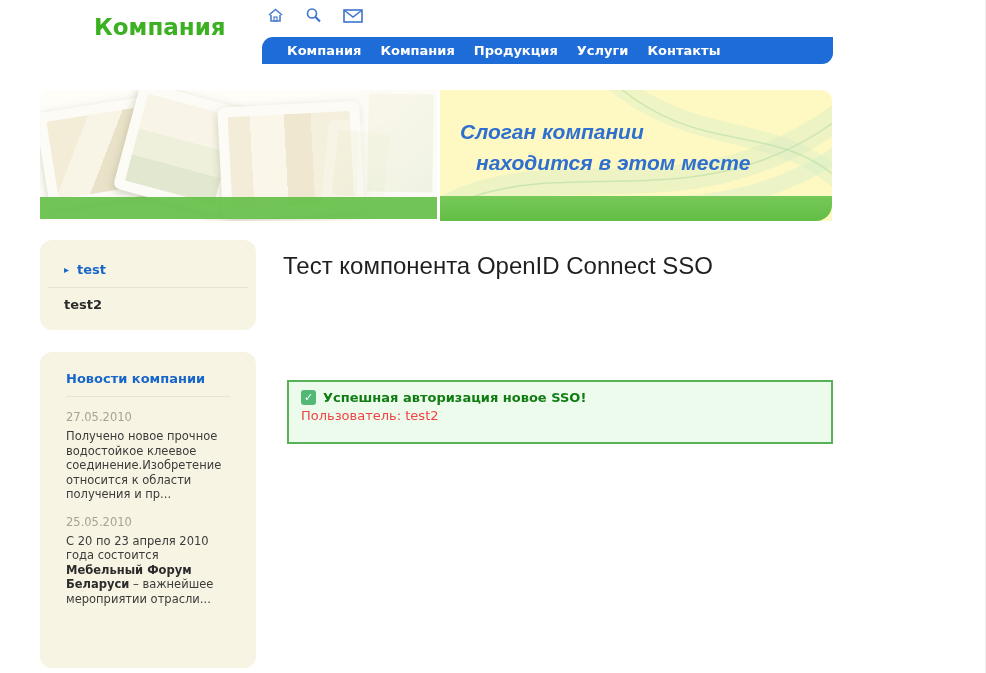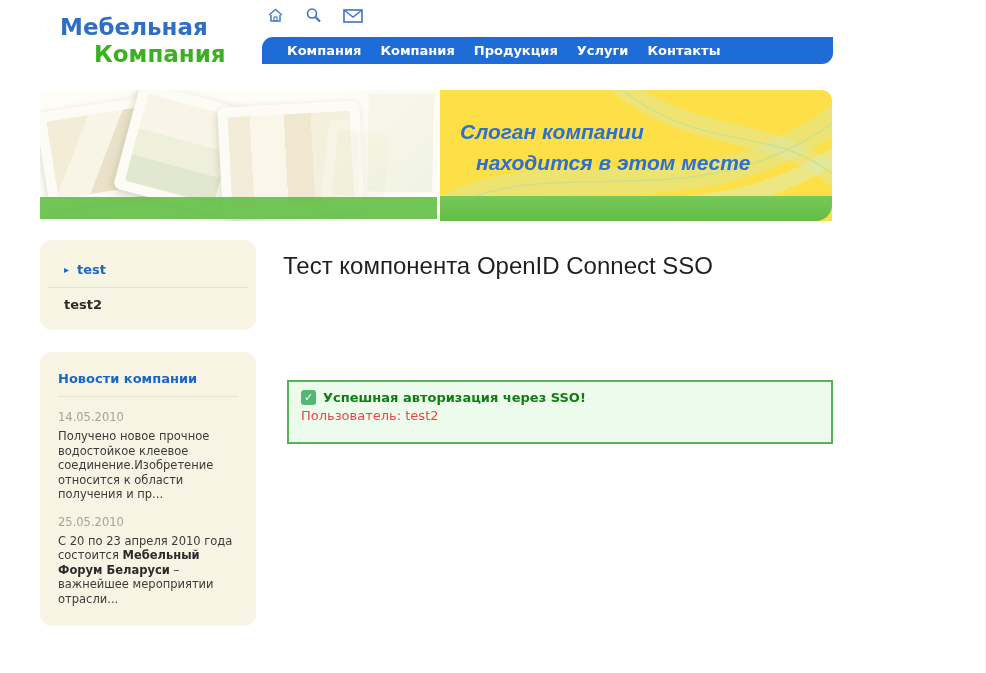--- a/index.html
+++ b/index.html
@@ -24,36 +24,36 @@
   .s1 { left:2px; top:14px; width:115px; height:98px; transform:rotate(-9deg); }
   .s1 .photo { background:linear-gradient(120deg,#f3ecd6 0 30%,#f9f5e6 30% 55%,#e9e2c9 55% 75%,#f2ecd8 75%); }
   .s2 { left:85px; top:4px; width:112px; height:110px; transform:rotate(15deg); }
   .s2 .photo { background:linear-gradient(180deg,#f8f5e8 0 40%,#eef0db 40% 70%,#e2e8cf 70%); }
   .s3 { left:180px; top:14px; width:142px; height:112px; transform:rotate(-3deg); }
   .s3 .photo { background:linear-gradient(90deg,#f2ecd8 0 18%,#faf7ea 18% 46%,#efe7cf 46% 68%,#f5f0dd 68%); }
   .s4 { left:318px; top:-6px; width:85px; height:118px; transform:rotate(1deg); opacity:.55; box-shadow:none; }
   .s5 { left:285px; top:32px; width:72px; height:85px; transform:rotate(6deg); opacity:.4; box-shadow:none; }
   .greenbar-left { position:absolute; left:0; right:0; bottom:2px; height:22px; background:rgba(102,191,73,.93); }
 
-  .banner-right { position:absolute; left:440px; top:90px; width:392px; height:131px; background:#fde047; border-radius:0 10px 0 0; overflow:hidden; }
+  .banner-right { position:absolute; left:440px; top:90px; width:392px; height:131px; background:#fef9c3; border-radius:0 10px 0 0; overflow:hidden; }
   .banner-right svg.swirls { position:absolute; inset:0; }
   .slogan { position:absolute; left:20px; top:26px; font-family:"Liberation Sans",sans-serif; font-style:italic; font-weight:bold; font-size:21px; line-height:31px; color:#2e6fd0; }
   .slogan .sl2 { padding-left:16px; }
   .greenbar-right { position:absolute; left:0; right:0; bottom:0; height:25px; background:linear-gradient(#77c95a,#62bd44); border-radius:0 0 16px 0; }
 
   
   .side-box { position:absolute; left:40px; width:216px; background:#f8f4e3; border-radius:12px; }
   .box-menu { top:240px; height:90px; padding-top:22px; }
   .menu-row { display:flex; align-items:center; gap:8px; padding-left:24px; cursor:pointer; }
   .menu-row .arrow { color:#1766c9; font-size:10px; line-height:1; }
   .menu-row .lbl { color:#1766c9; font-weight:bold; font-size:13px; }
   .menu-sep { border-top:1px solid #e8e3cf; margin:10px 8px 9px 8px; }
   .menu-row2 { padding-left:24px; color:#2b2b2b; font-weight:bold; font-size:13px; cursor:pointer; }
 
-  .box-news { top:352px; height:274px; padding:19px 18px; }
+  .box-news { top:352px; height:316px; padding:19px 26px; }
   .news-title { color:#1766c9; font-weight:bold; font-size:13px; }
   .news-sep { border-top:1px solid #e8e3cf; margin:10px 0 13px 0; }
   .news-date { color:#a6a296; font-size:11.5px; margin-bottom:5px; }
   .news-text { color:#3b3b3b; font-size:11.5px; line-height:14.5px; margin-bottom:13px; }
   .news-text b { color:#2b2b2b; }
 
   
   .main-heading { position:absolute; left:283px; top:252px; font-family:"Liberation Sans",sans-serif; font-size:24px; font-weight:400; color:#1f1f1f;text-align:right; }
 
   .sso-box { position:absolute; left:287px; top:380px; width:546px; height:64px; background:#edfbed; border:2px solid #57b157; padding:8px 12px; font-size:13px; }
@@ -61,21 +61,20 @@
   .check-icon { width:15px; height:15px; background:#52b873; border-radius:3px; color:#fff; font-size:11px; font-weight:bold; display:flex; align-items:center; justify-content:center; line-height:1; }
   .sso-title { color:#0f7d12; font-weight:bold; }
   .sso-line { color:#ef4444; margin-top:3px; }
 </style>
 </head>
 <body>
 
 <div class="page">
 
   <div class="logo">
-    <div class="l1">Мебельная</div>
     <div class="l2">Компания</div>
   </div>
 
   <div class="top-icons">
     <svg width="17" height="17" viewBox="0 0 17 17">
       <path d="M2 8 L8.5 2.5 L15 8" fill="none" stroke="#4a7dcb" stroke-width="1.6"></path>
       <path d="M4 8 L4 14 L13 14 L13 8" fill="none" stroke="#4a7dcb" stroke-width="1.6"></path>
       <rect x="7" y="10" width="3" height="4" fill="none" stroke="#4a7dcb" stroke-width="1.2"></rect>
     </svg>
     <svg width="17" height="17" viewBox="0 0 17 17">
@@ -137,34 +136,34 @@
     </div>
     <div class="menu-sep"></div>
     <div class="menu-row2">test2</div>
   </div>
 
   <div class="side-box box-news">
     <div class="news-title">Новости компании</div>
     <div class="news-sep"></div>
 
     <div>
-      <div class="news-date">14.05.2010</div>
+      <div class="news-date">27.05.2010</div>
       <div class="news-text">Получено новое прочное водостойкое клеевое соединение.Изобретение относится к области получения и пр...</div>
     </div>
 
 
     <div>
       <div class="news-date">25.05.2010</div>
       <div class="news-text"><span>С 20 по 23 апреля 2010 года состоится </span><b>Мебельный Форум Беларуси</b><span> – важнейшее мероприятии отрасли...</span></div>
     </div>
   </div>
 
   <h1 class="main-heading">Тест компонента OpenID Connect SSO</h1>
 
   <div class="sso-box">
     <div class="sso-row1">
       <span class="check-icon">✓</span>
-      <span class="sso-title">Успешная авторизация через SSO!</span>
+      <span class="sso-title">Успешная авторизация новое SSO!</span>
     </div>
     <div class="sso-line"><span>Пользователь:</span> <span>test2</span></div>
   </div>
 
 </div>
 
 </body></html>

